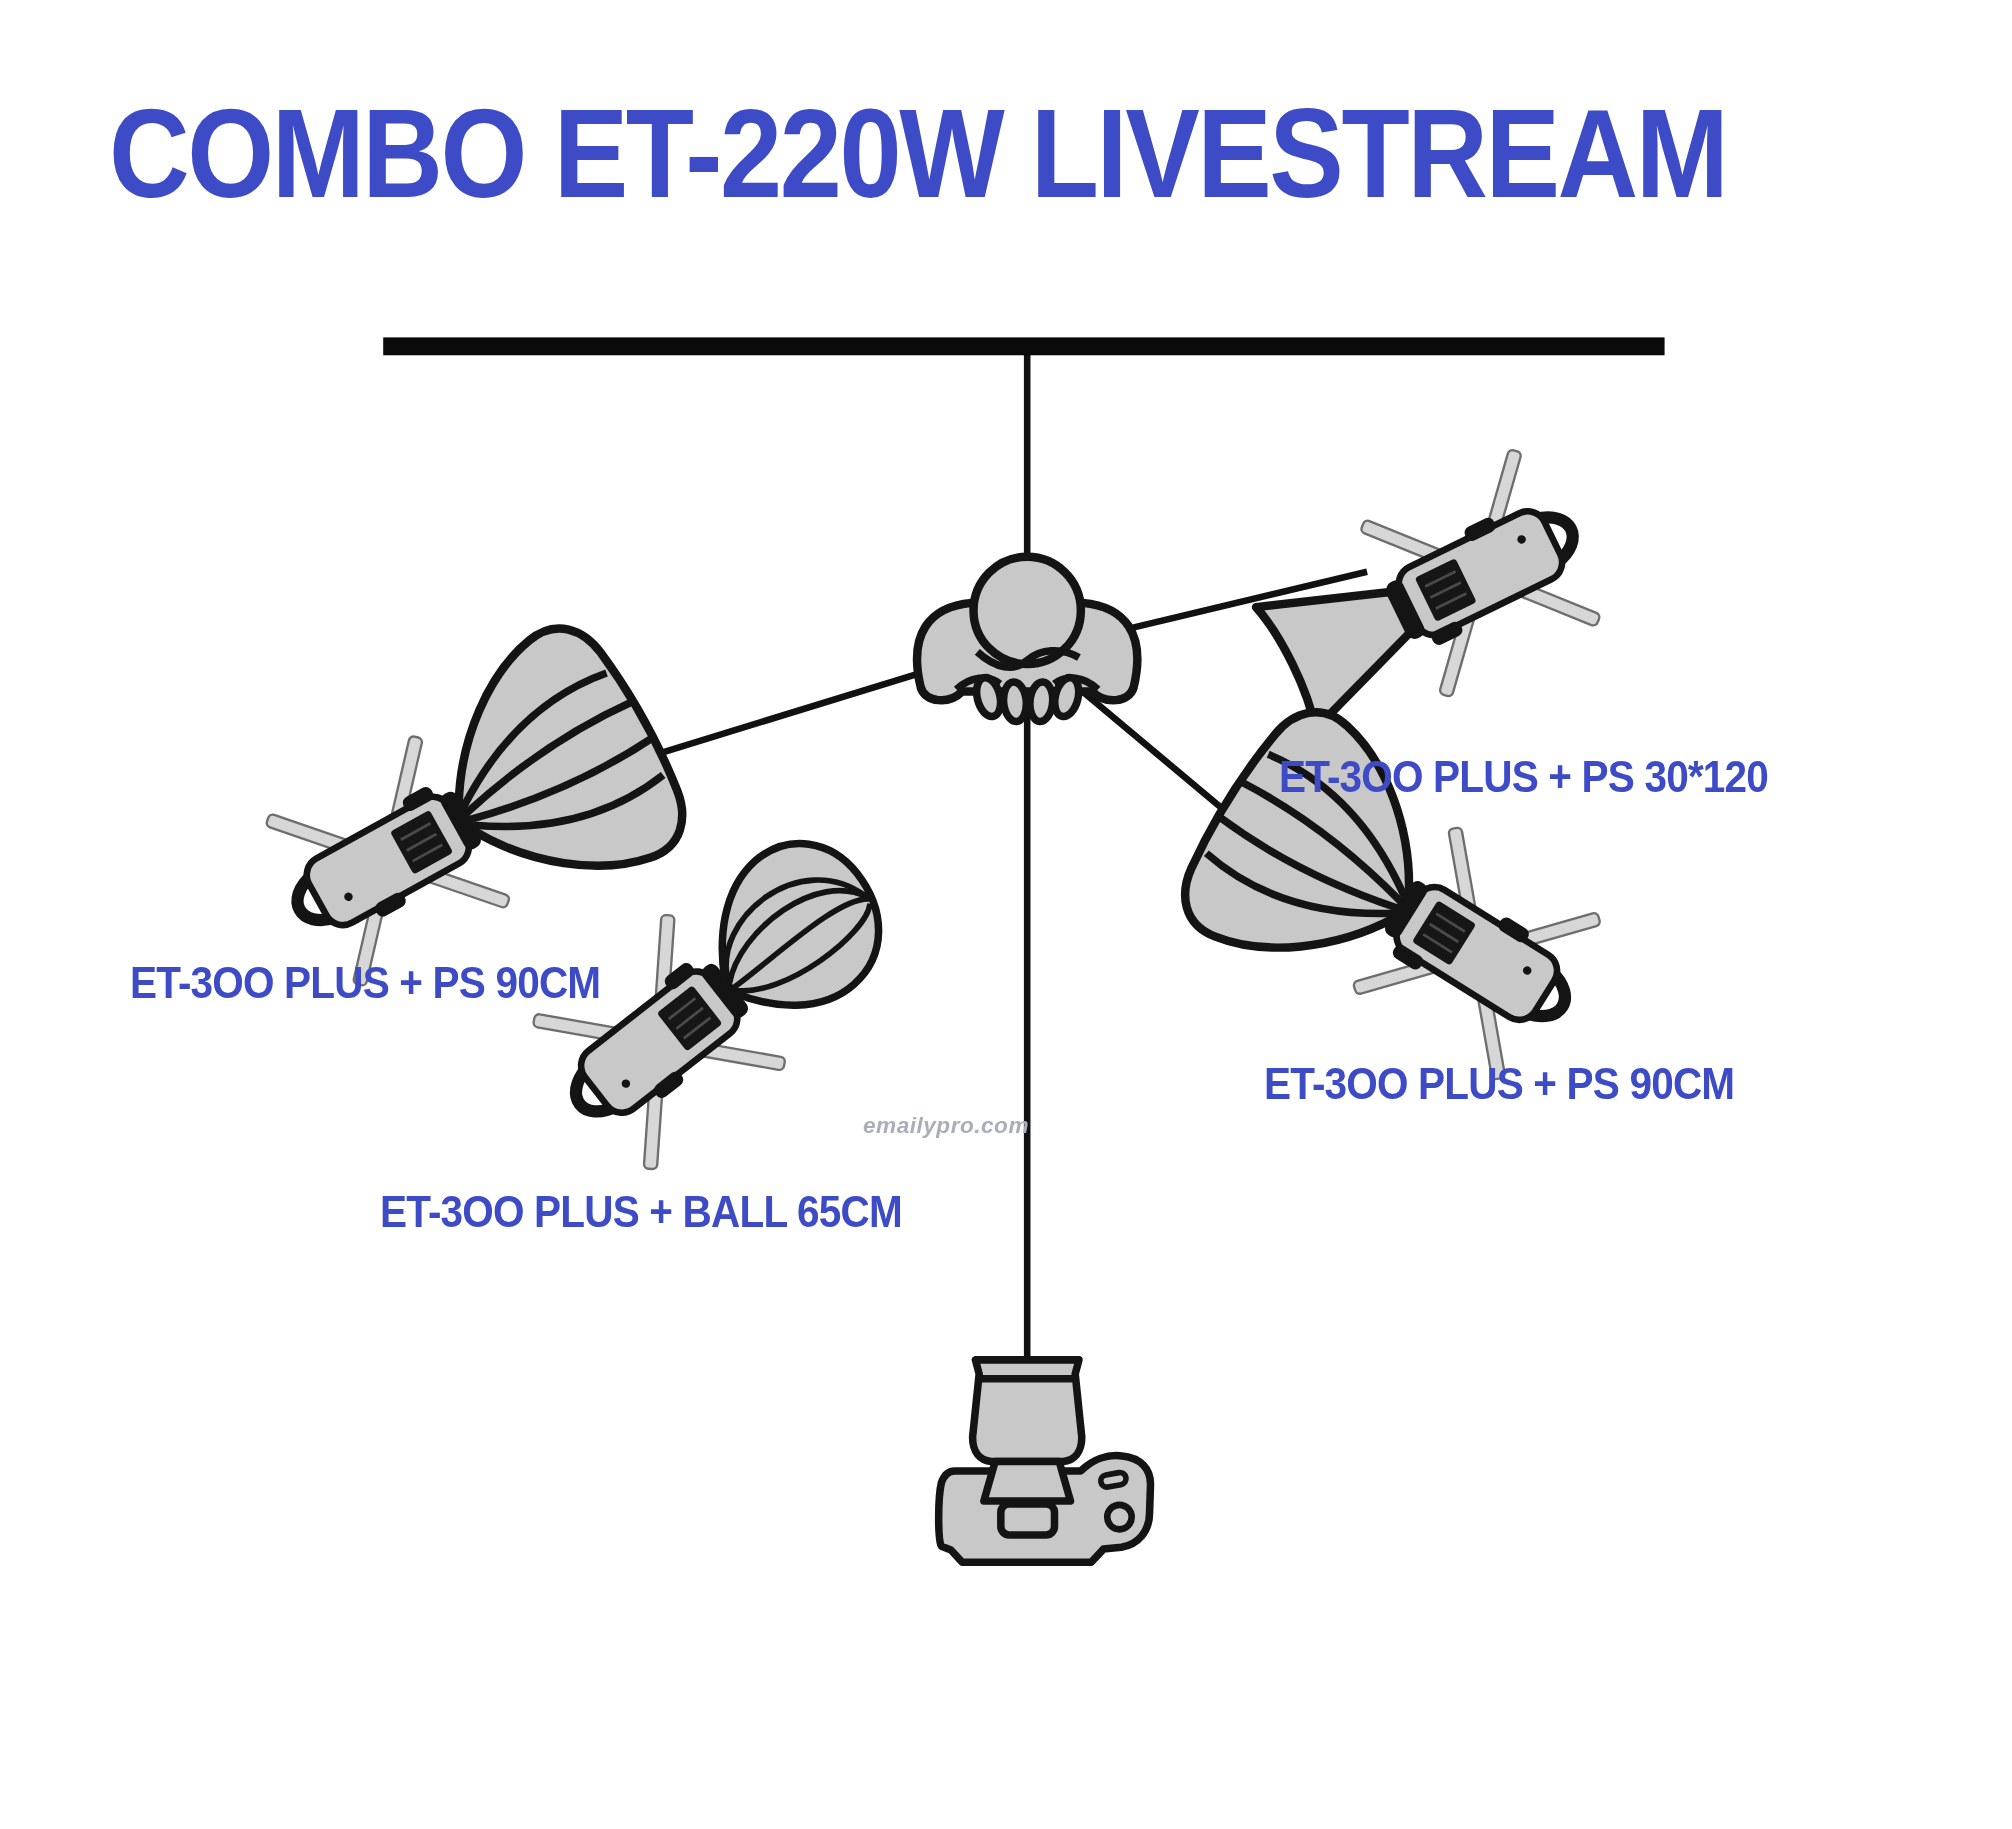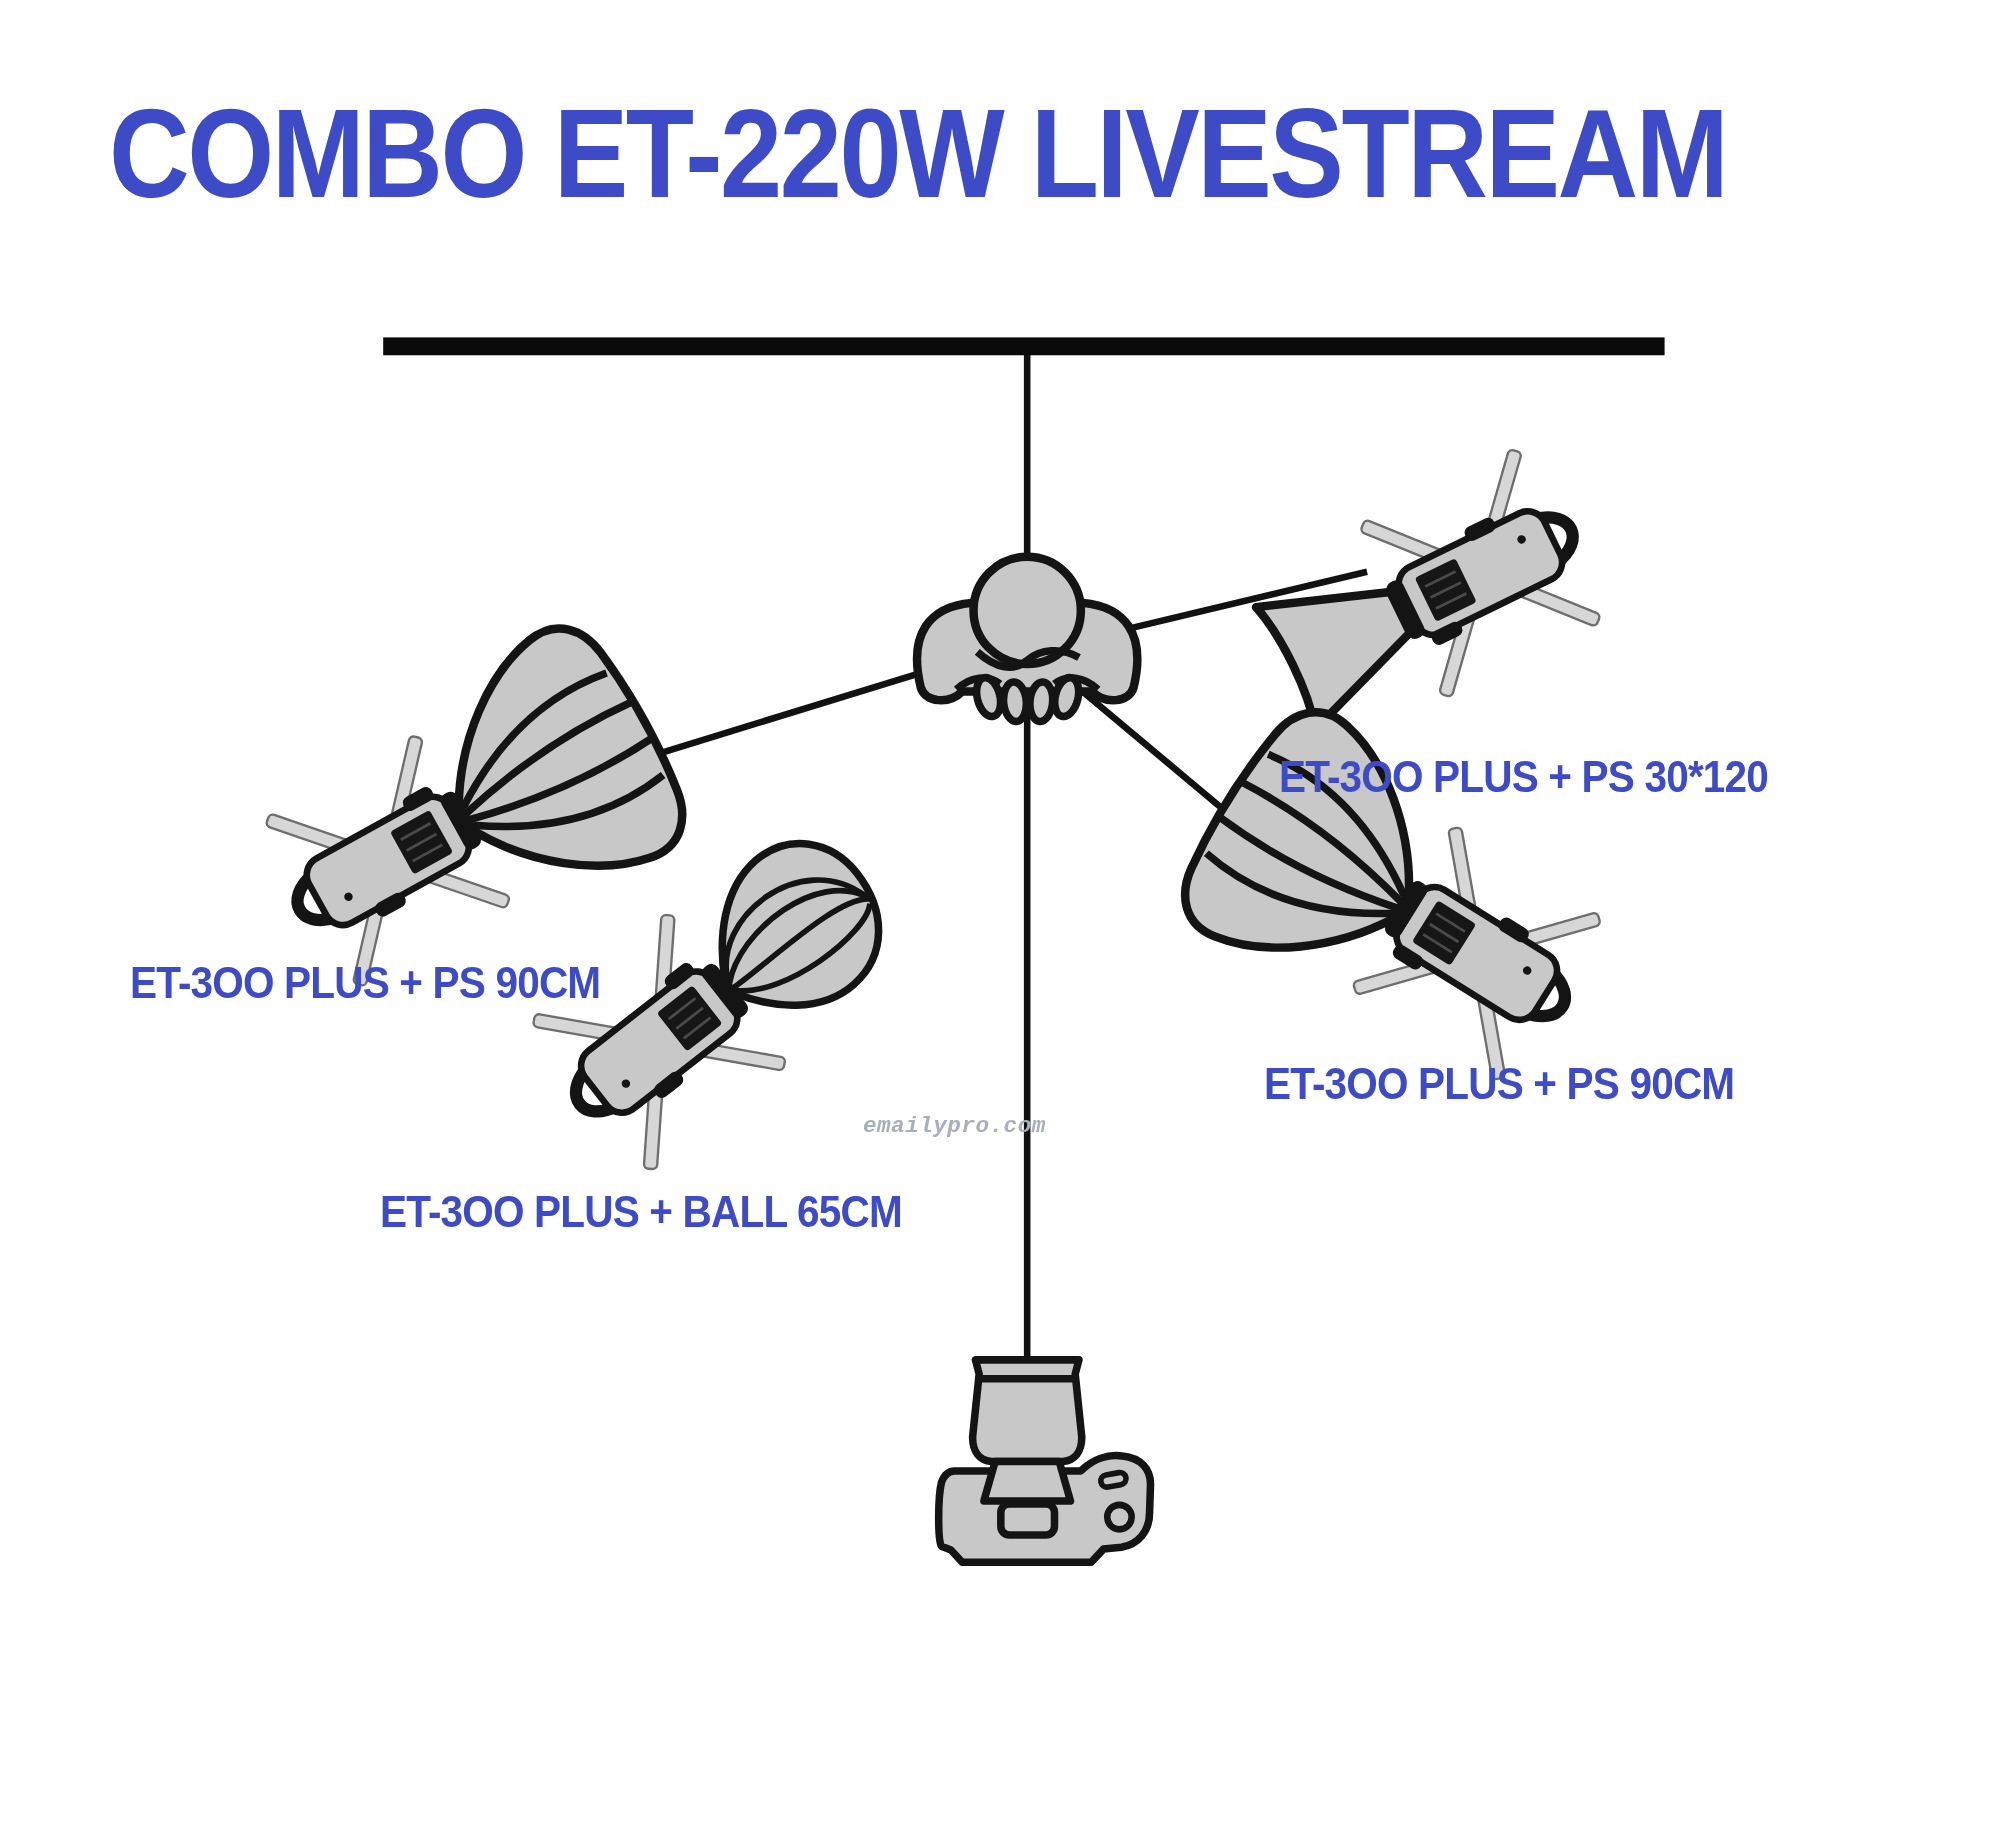--- a/index.html
+++ b/index.html
@@ -46,21 +46,20 @@
   .label-ball  {left:380px;  top:1186px;}
   .watermark{
     position:absolute;
     left:863px;top:1113px;
     font-size:22.6px;
     font-weight:700;
     font-style:italic;
     color:var(--wm);
     letter-spacing:0.5px;
     white-space:nowrap;
-    font-family:Liberation Mono, monospace;
   }
 </style>
 </head>
 <body>
 
 <div class="canvas">
 
   <div class="page-title">COMBO ET-220W LIVESTREAM</div>
 
   <svg class="diagram-svg" width="2012" height="1830" viewBox="0 0 2137 1943">

